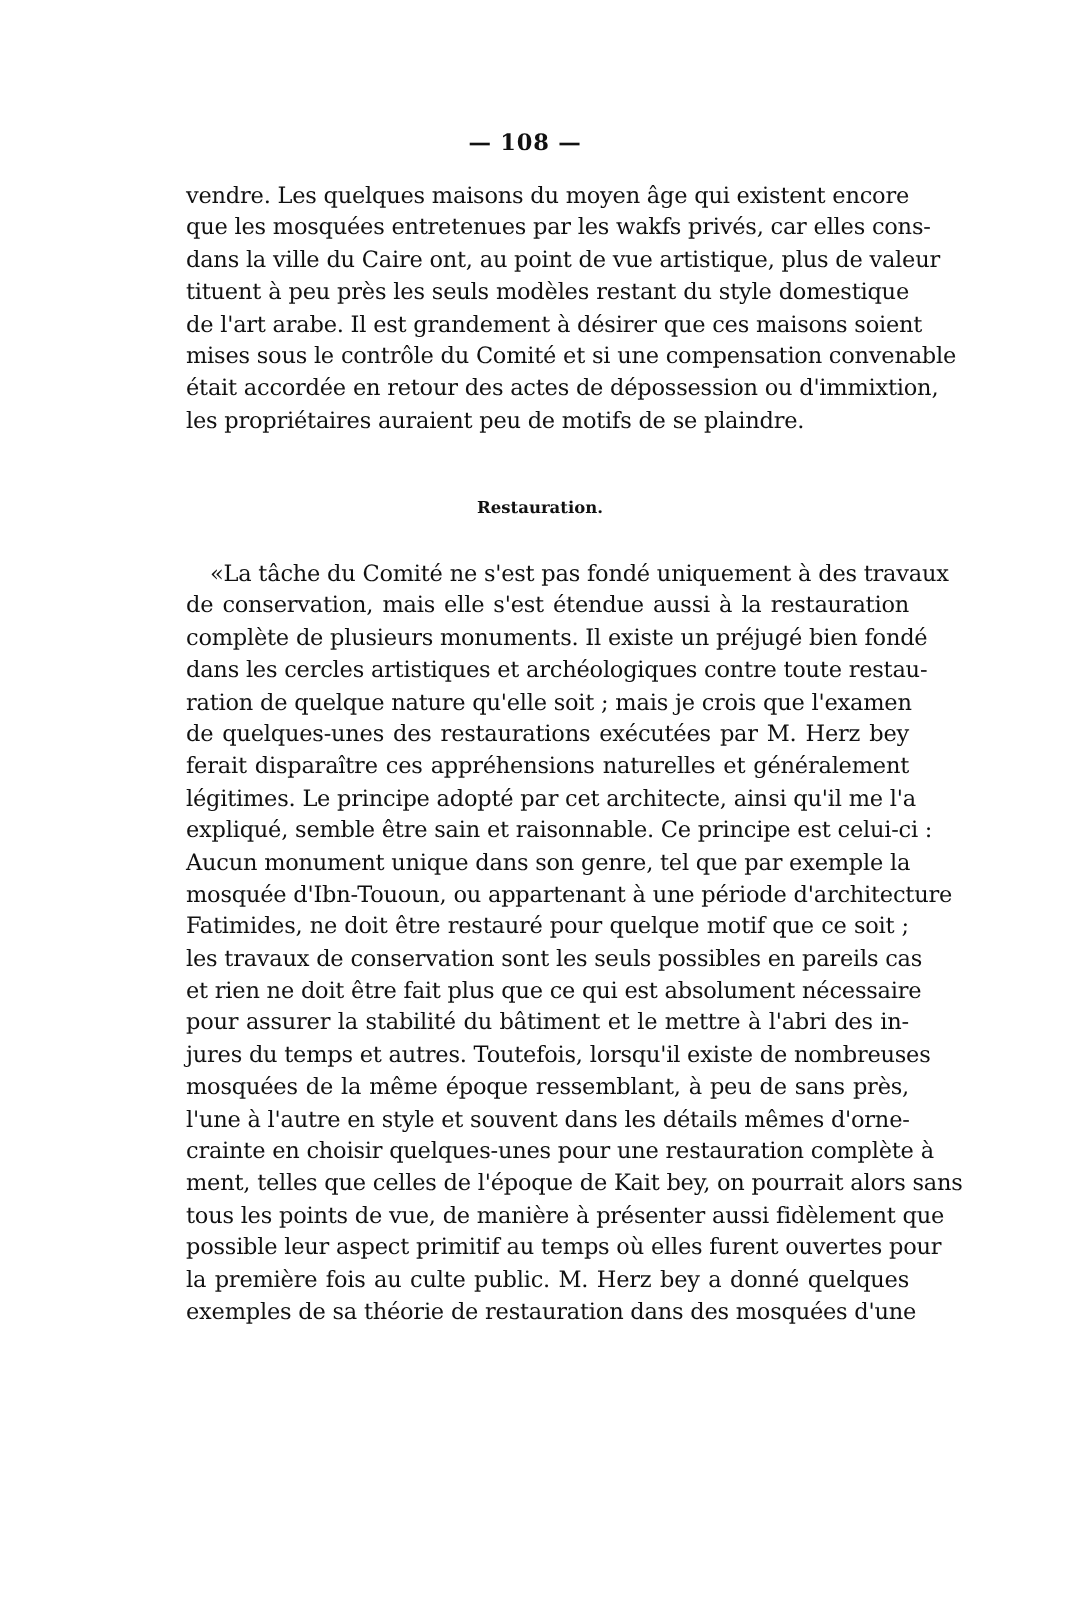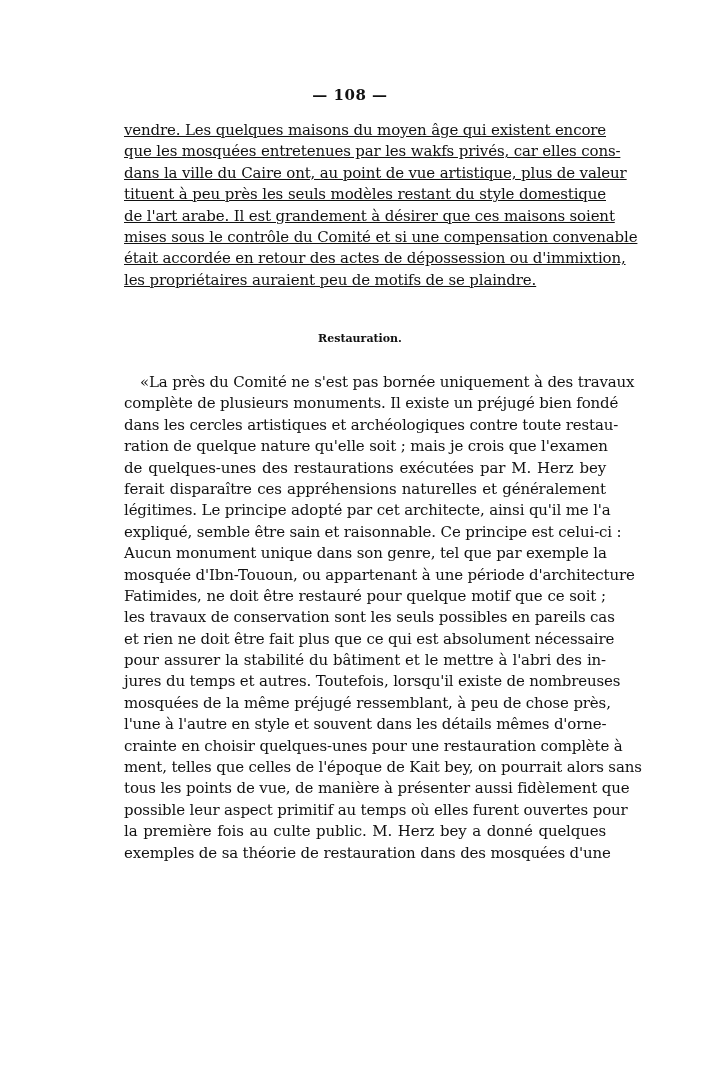--- a/index.html
+++ b/index.html
@@ -46,21 +46,21 @@
     text-align: justify;
     text-align-last: justify;
     letter-spacing: -0.15px;
   }
   .line.last {
     text-align-last: left;
   }
   .line.indent {
     padding-left: 16px;
   }
-  .para1 { top: 120px; text-decoration: underline; }
+  .para1 { top: 120px; }
   .section-heading {
     position: absolute;
     left: 0;
     width: 720px;
     top: 332px;
     text-align: center;
     font-size: 11px;
     font-weight: bold;
   }
   .para2 { top: 372px; }
@@ -79,36 +79,37 @@
     <span class="line">tituent à peu près les seuls modèles restant du style domestique</span>
     <span class="line">de l'art arabe. Il est grandement à désirer que ces maisons soient</span>
     <span class="line">mises sous le contrôle du Comité et si une compensation convenable</span>
     <span class="line">était accordée en retour des actes de dépossession ou d'immixtion,</span>
     <span class="line last">les propriétaires auraient peu de motifs de se plaindre.</span>
   </div>
 
   <div class="section-heading">Restauration.</div>
 
   <div class="block para2">
-    <span class="line indent">«La près du Comité ne s'est pas bornée uniquement à des travaux</span>
+    <span class="line indent">«La tâche du Comité ne s'est pas fondé uniquement à des travaux</span>
+    <span class="line">de conservation, mais elle s'est étendue aussi à la restauration</span>
     <span class="line">complète de plusieurs monuments. Il existe un préjugé bien fondé</span>
     <span class="line">dans les cercles artistiques et archéologiques contre toute restau-</span>
     <span class="line">ration de quelque nature qu'elle soit ; mais je crois que l'examen</span>
     <span class="line">de quelques-unes des restaurations exécutées par M. Herz bey</span>
     <span class="line">ferait disparaître ces appréhensions naturelles et généralement</span>
     <span class="line">légitimes. Le principe adopté par cet architecte, ainsi qu'il me l'a</span>
     <span class="line">expliqué, semble être sain et raisonnable. Ce principe est celui-ci :</span>
     <span class="line">Aucun monument unique dans son genre, tel que par exemple la</span>
     <span class="line">mosquée d'Ibn-Tououn, ou appartenant à une période d'architecture</span>
     <span class="line">Fatimides, ne doit être restauré pour quelque motif que ce soit ;</span>
     <span class="line">les travaux de conservation sont les seuls possibles en pareils cas</span>
     <span class="line">et rien ne doit être fait plus que ce qui est absolument nécessaire</span>
     <span class="line">pour assurer la stabilité du bâtiment et le mettre à l'abri des in-</span>
     <span class="line">jures du temps et autres. Toutefois, lorsqu'il existe de nombreuses</span>
-    <span class="line">mosquées de la même préjugé ressemblant, à peu de chose près,</span>
+    <span class="line">mosquées de la même époque ressemblant, à peu de sans près,</span>
     <span class="line">l'une à l'autre en style et souvent dans les détails mêmes d'orne-</span>
     <span class="line">crainte en choisir quelques-unes pour une restauration complète à</span>
     <span class="line">ment, telles que celles de l'époque de Kait bey, on pourrait alors sans</span>
     <span class="line">tous les points de vue, de manière à présenter aussi fidèlement que</span>
     <span class="line">possible leur aspect primitif au temps où elles furent ouvertes pour</span>
     <span class="line">la première fois au culte public. M. Herz bey a donné quelques</span>
     <span class="line">exemples de sa théorie de restauration dans des mosquées d'une</span>
   </div>
 
 </div>

